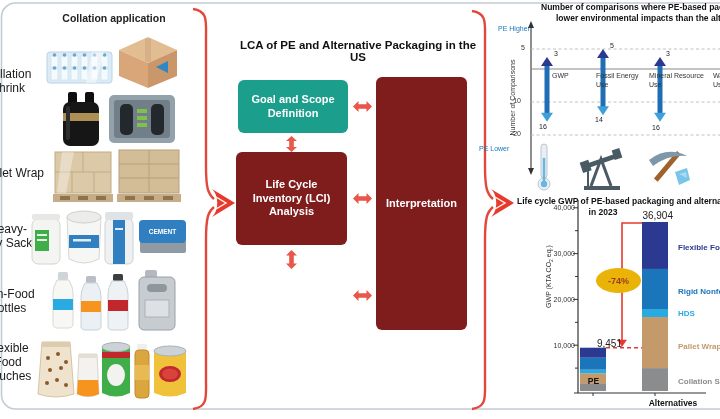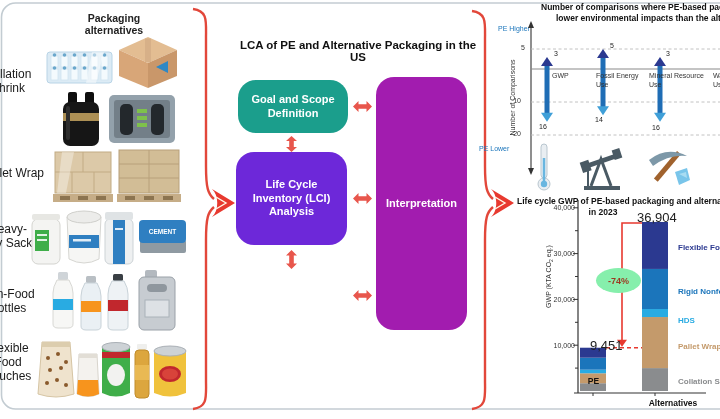--- a/index.html
+++ b/index.html
@@ -4,49 +4,49 @@
 <style>
   html,body{margin:0;padding:0;background:#fff;}
   #root{position:relative;width:720px;height:419px;overflow:hidden;background:#fff;
         font-family:"Liberation Sans","DejaVu Sans",sans-serif;color:#1a1a1a;}
   .abs{position:absolute;}
   svg{position:absolute;overflow:visible;}
   .panel-title{font-size:10.5px;font-weight:600;color:#222;text-align:center;}
   .row-label{font-size:12px;line-height:1.17;color:#1a1a1a;text-align:center;white-space:pre-line;}
   .row-label.right{text-align:right;white-space:nowrap;}
   .flow-title{font-size:11.5px;font-weight:bold;color:#111;text-align:center;}
-  .flow-box{position:absolute;border-radius:18px;color:#fff;font-weight:bold;font-size:11px;
+  .flow-box{position:absolute;border-radius:6px;color:#fff;font-weight:bold;font-size:11px;
             display:flex;align-items:center;justify-content:center;text-align:center;line-height:1.25;padding:4px;box-sizing:border-box;}
   .box-goal{background:#1b9e8c;}
-  .box-lci{background:#6d28d9;}
-  .box-navy{background:#a21caf;}
+  .box-lci{background:#7f1d1d;}
+  .box-navy{background:#7f1d1d;}
   .chart-title{font-size:8.5px;font-weight:bold;color:#111;white-space:nowrap;}
   .t7{font-size:7px;color:#333;}
   .blue-axis{font-size:7px;color:#1b75bb;white-space:nowrap;}
   .cat-label{font-size:7px;color:#333;line-height:1.25;white-space:pre-line;}
   .val-label{font-size:7px;color:#222;}
   .rot{transform:rotate(-90deg);transform-origin:center center;text-align:center;white-space:nowrap;}
   .ytick{font-size:7px;color:#333;text-align:right;}
-  .total-label{font-size:13px;color:#222;text-align:right;}
+  .total-label{font-size:10px;color:#222;text-align:right;}
   .xcat{font-size:8.5px;font-weight:bold;color:#111;text-align:center;}
   .legend{font-size:8px;font-weight:bold;white-space:nowrap;}
-  .oval{position:absolute;background:#86efac;border-radius:50%;display:flex;align-items:center;justify-content:center;
+  .oval{position:absolute;background:#eab308;border-radius:50%;display:flex;align-items:center;justify-content:center;
         font-size:9px;font-weight:bold;color:#9c3a22;}
   .sub{font-size:5px;vertical-align:-2px;}
 </style>
 </head>
 <body>
 
 <div id="root">
 
   <svg class="abs" style="left:0;top:0;width:720px;height:419px" viewBox="0 0 720 419">
     <rect x="1.5" y="3" width="736" height="406" rx="14" fill="none" stroke="#c3ccd2" stroke-width="1.6"></rect>
   </svg>
 
-  <div class="abs panel-title" style="left:58px;top:12px;width:112px;">Packaging alternatives</div>
+  <div class="abs panel-title" style="left:58px;top:12px;width:112px;">Collation application</div>
 
   <div class="abs row-label" style="left:-36px;top:67px;width:88px;">Collation
 Shrink</div>
   <div class="abs row-label right" style="left:-64px;top:166px;width:108px;">Pallet Wrap</div>
   <div class="abs row-label" style="left:-34px;top:222px;width:84px;">Heavy-
 Duty Sacks</div>
   <div class="abs row-label" style="left:-34px;top:287px;width:84px;">Non-Food
 Bottles</div>
   <div class="abs row-label" style="left:-34px;top:341px;width:84px;">Flexible
 Food
@@ -381,17 +381,17 @@
   <div class="abs total-label" style="left:577px;top:338px;width:32px;padding-left:13px;">9,451</div>
   <div class="abs total-label" style="left:637px;top:210px;width:36px;">36,904</div>
 
   <div class="oval" style="left:596px;top:268px;width:45px;height:25px;">-74%</div>
 
   <div class="abs xcat" style="left:578px;top:376px;width:31px;">PE</div>
   <div class="abs xcat" style="left:628px;top:398px;width:58px;margin-left:16px;">Alternatives</div>
 
   <div class="abs legend" style="left: 678px; top: 243px; color: rgb(43, 57, 144);">Flexible Food Pouches</div>
   <div class="abs legend" style="left: 678px; top: 287px; color: rgb(27, 117, 187);">Rigid Nonfood Bottles</div>
-  <div class="abs legend" style="left: 678px; top: 316px; color: rgb(41, 171, 226);">HDS</div>
+  <div class="abs legend" style="left: 678px; top: 309px; color: rgb(41, 171, 226);">HDS</div>
   <div class="abs legend" style="left: 678px; top: 342px; color: rgb(196, 154, 107);">Pallet Wrap</div>
   <div class="abs legend" style="left: 678px; top: 377px; color: rgb(138, 140, 142);">Collation Shrink</div>
 
 </div>
 
 </body></html>

